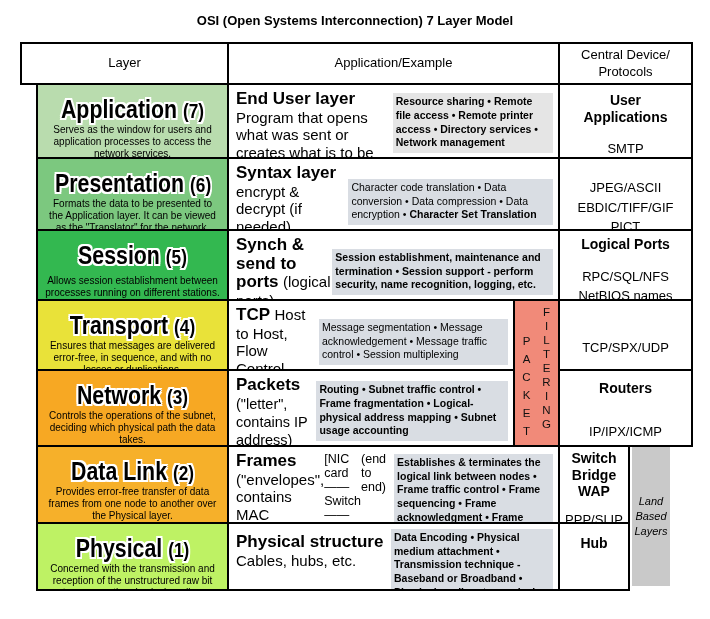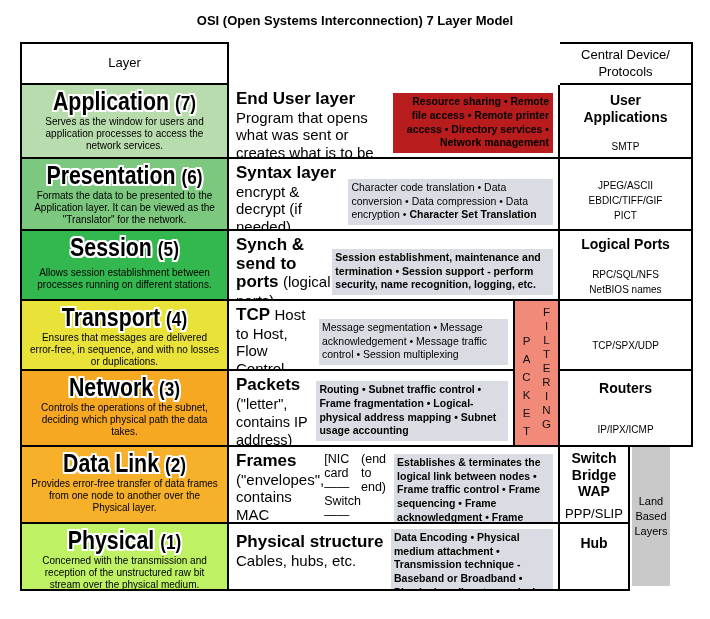--- a/index.html
+++ b/index.html
@@ -7,25 +7,25 @@
           font-family:"Liberation Sans", sans-serif; color:#000; overflow:hidden; }
   .title { position:absolute; top:13px; left:0; width:100%; text-align:center;
            font-size:13px; font-weight:bold; }
   .tbl { position:absolute; left:20px; top:42px; display:grid;
          grid-template-columns:209px 286px 45px 70px 63px;
          grid-template-rows:43px 74px 72px 70px 70px 76px 77px 67px; }
   .c { border-right:2px solid #000; border-bottom:2px solid #000;
        box-sizing:border-box; overflow:hidden; background:#fff; }
   .bl { border-left:2px solid #000; }
   .bt { border-top:2px solid #000; }
-  .plain { border:none; background:transparent; }
+  .plain { border:none; background:transparent;font-style:italic; }
   .hdr { display:flex; align-items:center; justify-content:center; text-align:center;
          font-size:13px; white-space:pre-line; line-height:1.25; }
   
-  .layer { text-align:center; padding-top:3px; }
+  .layer { text-align:center; padding-top:11px;margin-left:16px; }
   .lname { font-weight:bold; font-size:26px; line-height:1.04; white-space:nowrap;
            transform:scaleX(0.82); transform-origin:50% 50%;
            text-shadow:-2px -2px 0 #fff, 2px -2px 0 #fff, -2px 2px 0 #fff, 2px 2px 0 #fff,
                        -2px 0 0 #fff, 2px 0 0 #fff, 0 -2px 0 #fff, 0 2px 0 #fff; }
   .num { font-size:21px; }
   .ldesc { font-size:10px; line-height:1.22; padding:1px 7px 0 7px; }
   
   .mid { display:flex; flex-direction:row; padding:5px 5px 0 7px; }
   .mhead { line-height:1.1; }
   .mhead b { font-size:17px; }
@@ -33,51 +33,52 @@
   .mdetail { margin-top:auto; margin-bottom:4px; font-size:10.5px; line-height:1.3;
              padding:2px 4px 3px 3px; background:#d9dde3; }
   .bolddet { font-weight:bold; }
   .nic { display:flex; justify-content:space-between; font-size:12.5px;
          padding-right:8px; margin-top:0px; }
   .artifact { position:absolute; left:200px; bottom:1px; font-size:13px;
               background:#d9dde3; padding:0 2px; font-weight:normal; }
   
   .dev { text-align:center; display:flex; flex-direction:column; align-items:center; }
   .dtitle { font-weight:bold; font-size:14px; white-space:pre-line; line-height:1.2; }
-  .dprot { font-size:10px; white-space:pre-line; line-height:1.5; }
+  .dprot { font-size:13px; white-space:pre-line; line-height:1.5; }
   
   .strip { display:flex; justify-content:center; gap:8px; }
   .vword { writing-mode:vertical-rl; text-orientation:upright; font-size:11.5px; color:#111; }
   .w1 { margin-top:34px; letter-spacing:6px; }
   .w2 { margin-top:5px; letter-spacing:2px; }
   
   .landzone { box-sizing:border-box; }
   .landbox { margin-left:2px; width:38px; height:139px; display:flex; align-items:center;
              justify-content:center; text-align:center; font-size:11px;
              white-space:pre-line; line-height:1.35; background:#c9c9c9; }
 </style>
 </head>
 <body>
 
 <div class="page">
   <div class="title">OSI (Open Systems Interconnection) 7 Layer Model</div>
 
   <div class="tbl">
 
     <div class="c bl bt hdr" style="grid-area:1/1/2/2">Layer</div>
+    <div class="c bt hdr" style="grid-area:1/2/2/4">Application/Example</div>
     <div class="c bt hdr" style="grid-area:1/4/2/6">Central Device/
 Protocols</div>
 
     <div class="c bl layer" style="grid-area: 2 / 1 / 3 / 2; background-color: rgb(185, 220, 174);">
       <div class="lname"><span>Application</span> <span class="num">(7)</span></div>
       <div class="ldesc">Serves as the window for users and application processes to access the network services.</div>
     </div>
     <div class="c mid" style="grid-area:2/2/3/4">
       <div class="mhead"><b>End User layer</b> <span>Program that opens what was sent or creates what is to be sent</span></div>
-      <div class="mdetail bolddet" style="background-color: #b91c1c; text-align: right;">Resource sharing • Remote file access • Remote printer access • Directory services • Network management</div>
+      <div class="mdetail bolddet" style="background-color: #e5e5e5;">Resource sharing • Remote file access • Remote printer access • Directory services • Network management</div>
     </div>
     <div class="c dev" style="grid-area:2/4/3/6">
       <div class="dtitle" style="margin-top:7px">User
 Applications</div>
       <div class="dprot" style="margin-top:13px">SMTP</div>
     </div>
 
     <div class="c bl layer" style="grid-area: 3 / 1 / 4 / 2; background-color: rgb(124, 200, 127);">
       <div class="lname"><span>Presentation</span> <span class="num">(6)</span></div>
       <div class="ldesc">Formats the data to be presented to the Application layer. It can be viewed as the "Translator" for the network.</div>
@@ -144,21 +145,21 @@
       <div class="nic">
           <span>[NIC card —— Switch—— NIC card]</span>
           <span>(end to end)</span>
         </div>
       <div class="mdetail bolddet" style="margin-top: 2px; margin-bottom: auto; background-color: rgb(217, 221, 227);">Establishes &amp; terminates the logical link between nodes • Frame traffic control • Frame sequencing • Frame acknowledgment • Frame delimiting • Frame error checking • Media access control</div>
     </div>
     <div class="c dev" style="grid-area:7/4/8/5">
       <div class="dtitle" style="margin-top:3px;line-height:1.18">Switch
 Bridge
 WAP</div>
-      <div class="dprot" style="margin-top:4px;font-size:13px">PPP/SLIP</div>
+      <div class="dprot" style="margin-top:10px;font-size:13px">PPP/SLIP</div>
     </div>
     <div class="plain landzone" style="grid-area:7/5/9/6">
       <div class="landbox" style="background-color: rgb(201, 201, 201);">Land
 Based
 Layers</div>
     </div>
 
     <div class="c bl layer" style="grid-area: 8 / 1 / 9 / 2; background-color: #bef264;">
       <div class="lname"><span>Physical</span> <span class="num">(1)</span></div>
       <div class="ldesc">Concerned with the transmission and reception of the unstructured raw bit stream over the physical medium.</div>

